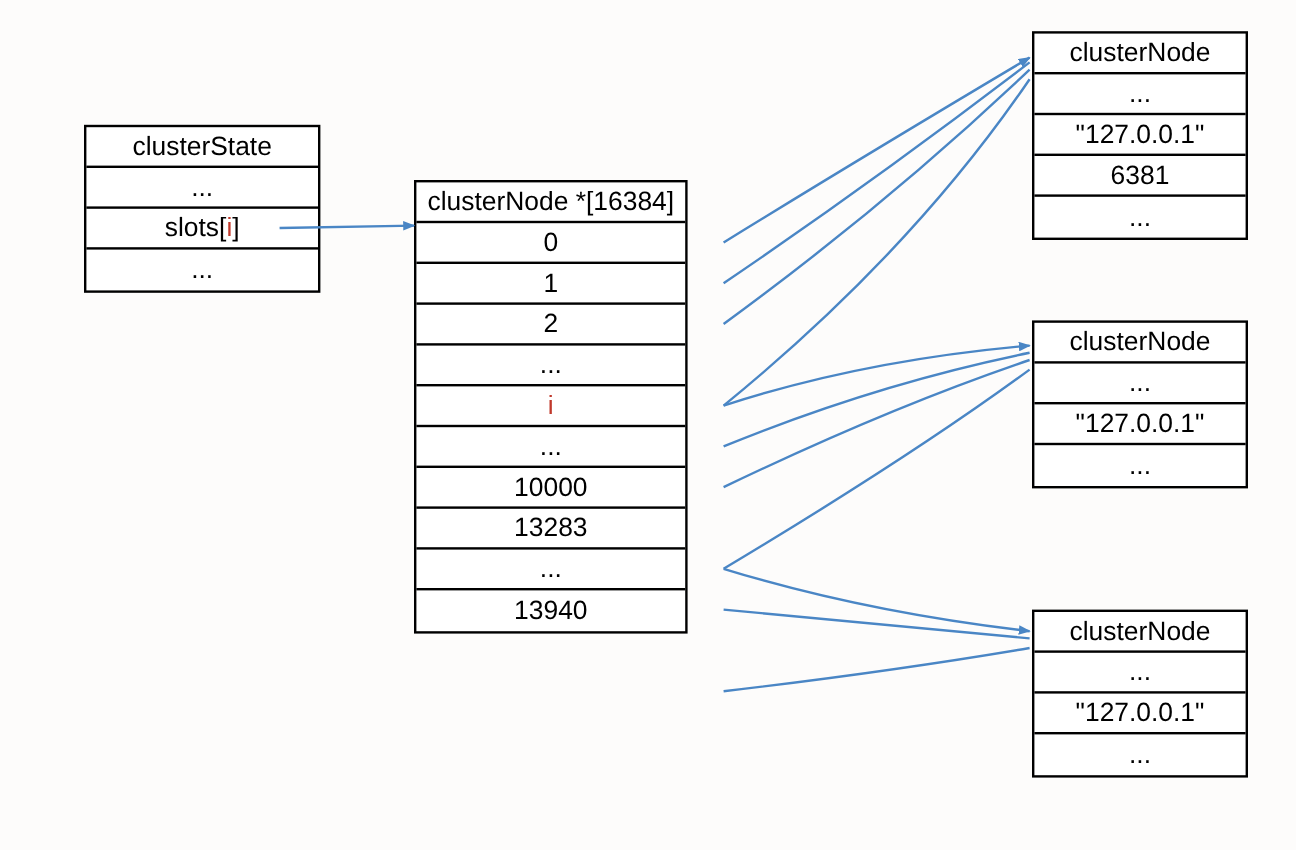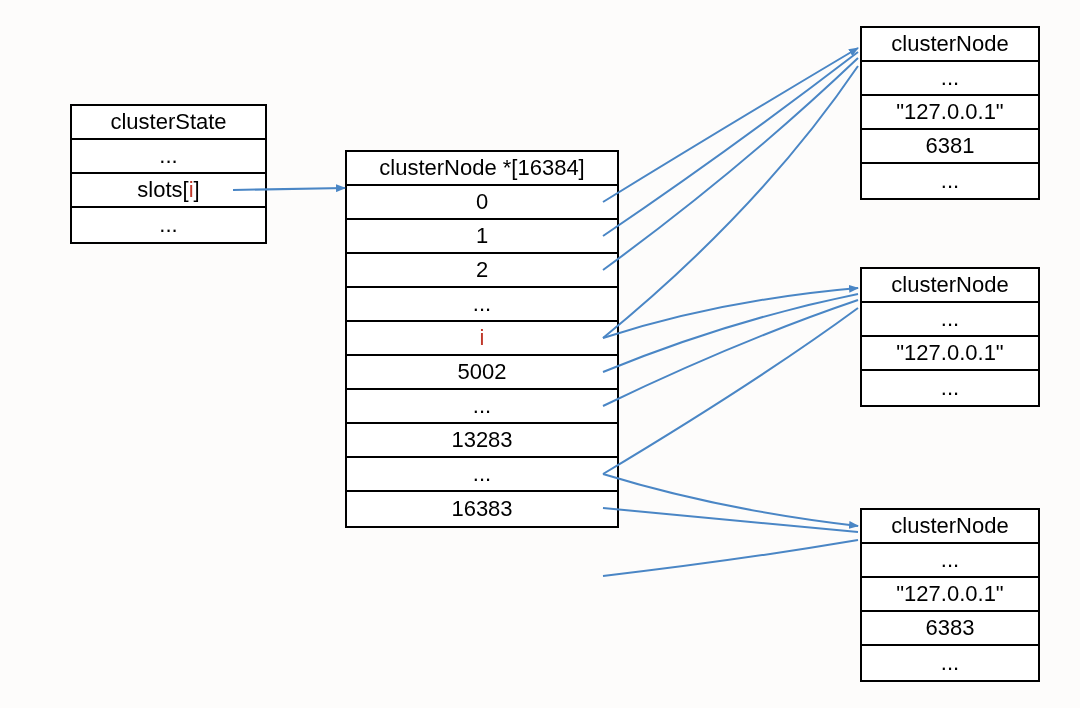--- a/index.html
+++ b/index.html
@@ -46,32 +46,32 @@
   <div class="cell header">clusterState</div>
   <div class="cell">...</div>
   <div class="cell">
     <span>slots[</span>
       <span class="red">i</span>
       <span>]</span>
   </div>
   <div class="cell">...</div>
 </div>
 
-<div class="box" id="array-box" style="left: 345px; top: 150px; width: 274px;">
+<div class="box" id="array-box" style="left: 345px; top: 150px; width: 228px;">
   <div class="cell header">clusterNode *[16384]</div>
   <div class="cell">0</div>
   <div class="cell">1</div>
   <div class="cell">2</div>
   <div class="cell">...</div>
   <div class="cell red">i</div>
-  <div class="cell">5002</div>
   <div class="cell">...</div>
+  <div class="cell">10000</div>
   <div class="cell">13283</div>
   <div class="cell">...</div>
-  <div class="cell">16383</div>
+  <div class="cell">13940</div>
 </div>
 
 <div class="box node-box" id="node-box-0" style="left: 860px; top: 26px; width: 180px;">
   <div class="cell header">clusterNode</div>
   <div class="cell">...</div>
   <div class="cell">"127.0.0.1"</div>
   <div class="cell">6381</div>
   <div class="cell">...</div>
 </div>
 
@@ -79,21 +79,20 @@
   <div class="cell header">clusterNode</div>
   <div class="cell">...</div>
   <div class="cell">"127.0.0.1"</div>
   <div class="cell">...</div>
 </div>
 
 <div class="box node-box" id="node-box-2" style="left: 860px; top: 508px; width: 180px;">
   <div class="cell header">clusterNode</div>
   <div class="cell">...</div>
   <div class="cell">"127.0.0.1"</div>
-  <div class="cell">6383</div>
   <div class="cell">...</div>
 </div>
 
 <svg class="connectors" id="connectors">
   <defs>
     <marker id="arrowhead" markerWidth="10" markerHeight="8" refX="9" refY="4" orient="auto" markerUnits="userSpaceOnUse">
       <path d="M0,0 L10,4 L0,8 Z" fill="#4a86c5"></path>
     </marker>
   </defs>
   <g id="paths">

